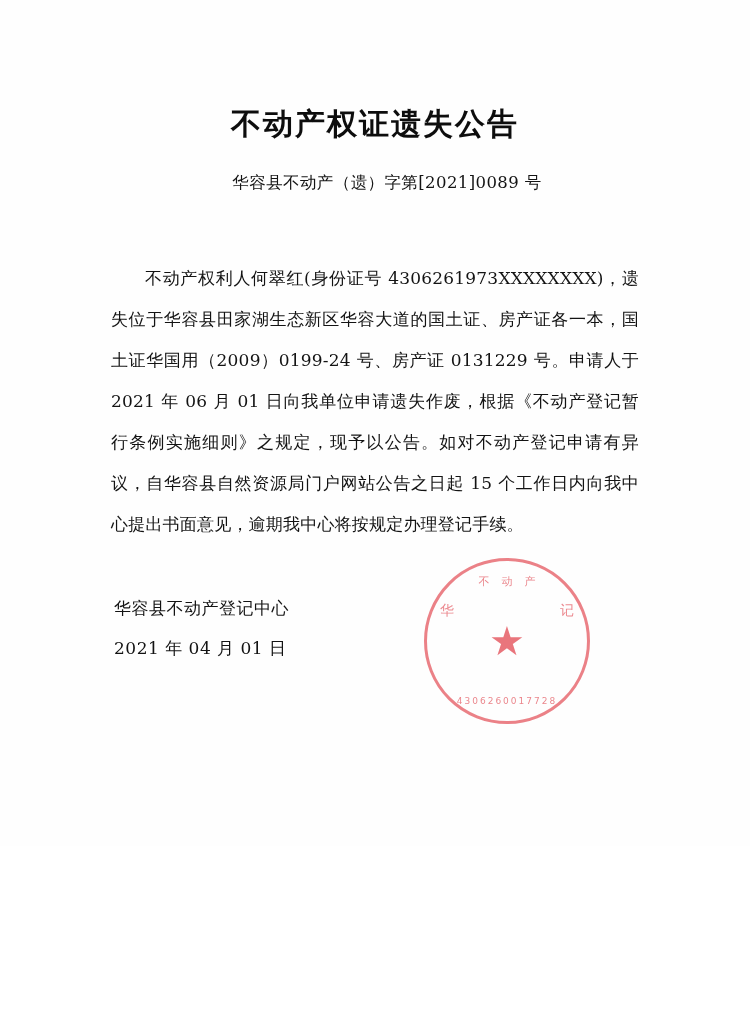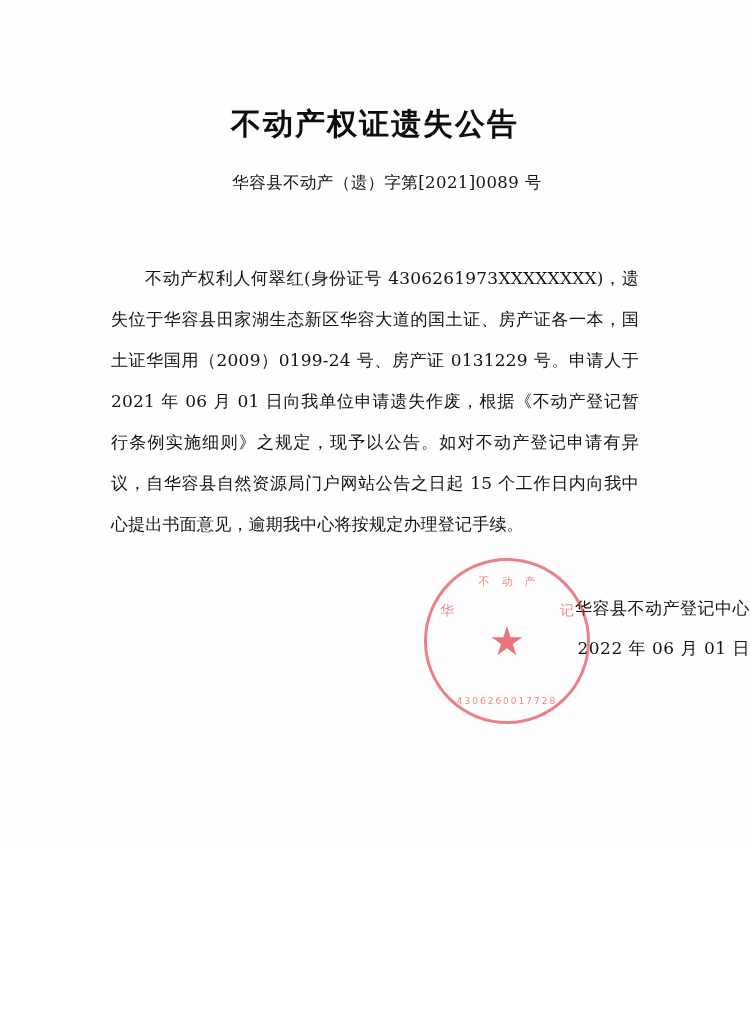--- a/index.html
+++ b/index.html
@@ -71,26 +71,26 @@
   }
 
   .sign-block {
     position: absolute;
     top: 588px;
     left: 0;
     width: 750px;
   }
 
   .sign-line {
-    text-align: right;
+    text-align: left;
     font-size: 17px;
     line-height: 40px;
     letter-spacing: 0.5px;
     color: #131313;
-    padding-left: 86px;
+    padding-left: 114px;
   }
 
   
   .seal {
     position: absolute;
     left: 424px;
     top: 558px;
     width: 166px;
     height: 166px;
     pointer-events: none;
@@ -152,21 +152,21 @@
   <div class="doc-title">不动产权证遗失公告</div>
 
   <div class="doc-subtitle">华容县不动产（遗）字第[2021]0089 号</div>
 
   <div class="body-block">
     <p class="indent">不动产权利人何翠红(身份证号 4306261973XXXXXXXX)，遗失位于华容县田家湖生态新区华容大道的国土证、房产证各一本，国土证华国用（2009）0199-24 号、房产证 0131229 号。申请人于 2021 年 06 月 01 日向我单位申请遗失作废，根据《不动产登记暂行条例实施细则》之规定，现予以公告。如对不动产登记申请有异议，自华容县自然资源局门户网站公告之日起 15 个工作日内向我中心提出书面意见，逾期我中心将按规定办理登记手续。</p>
   </div>
 
   <div class="sign-block">
     <div class="sign-line">华容县不动产登记中心</div>
-    <div class="sign-line">2022 年 06 月 01 日</div>
+    <div class="sign-line">2021 年 04 月 01 日</div>
   </div>
 
   <div class="seal">
     <div class="seal-ring"></div>
     <div class="seal-top-text">不动产</div>
     <div class="seal-arc-left">华</div>
     <div class="seal-arc-right">记</div>
     <div class="seal-star">★</div>
     <div class="seal-bottom-text">4306260017728</div>
   </div>

